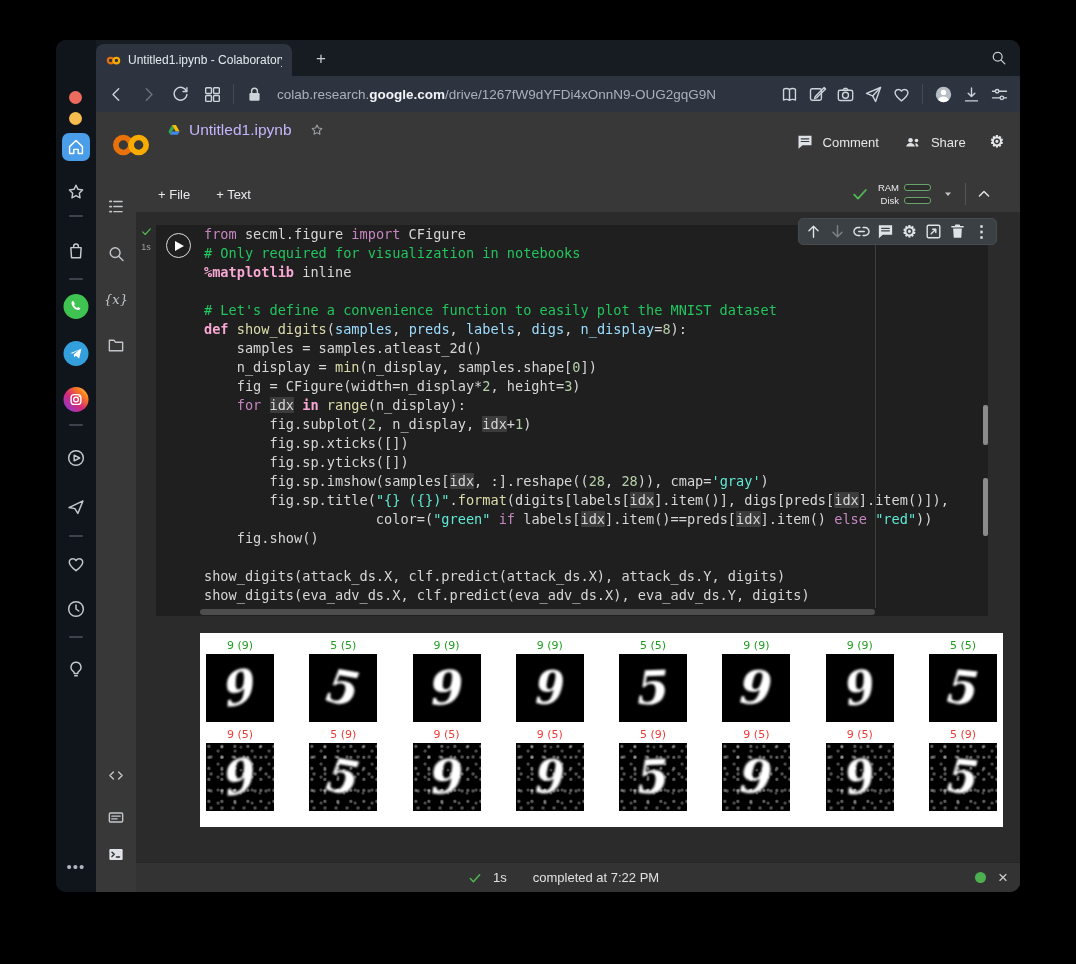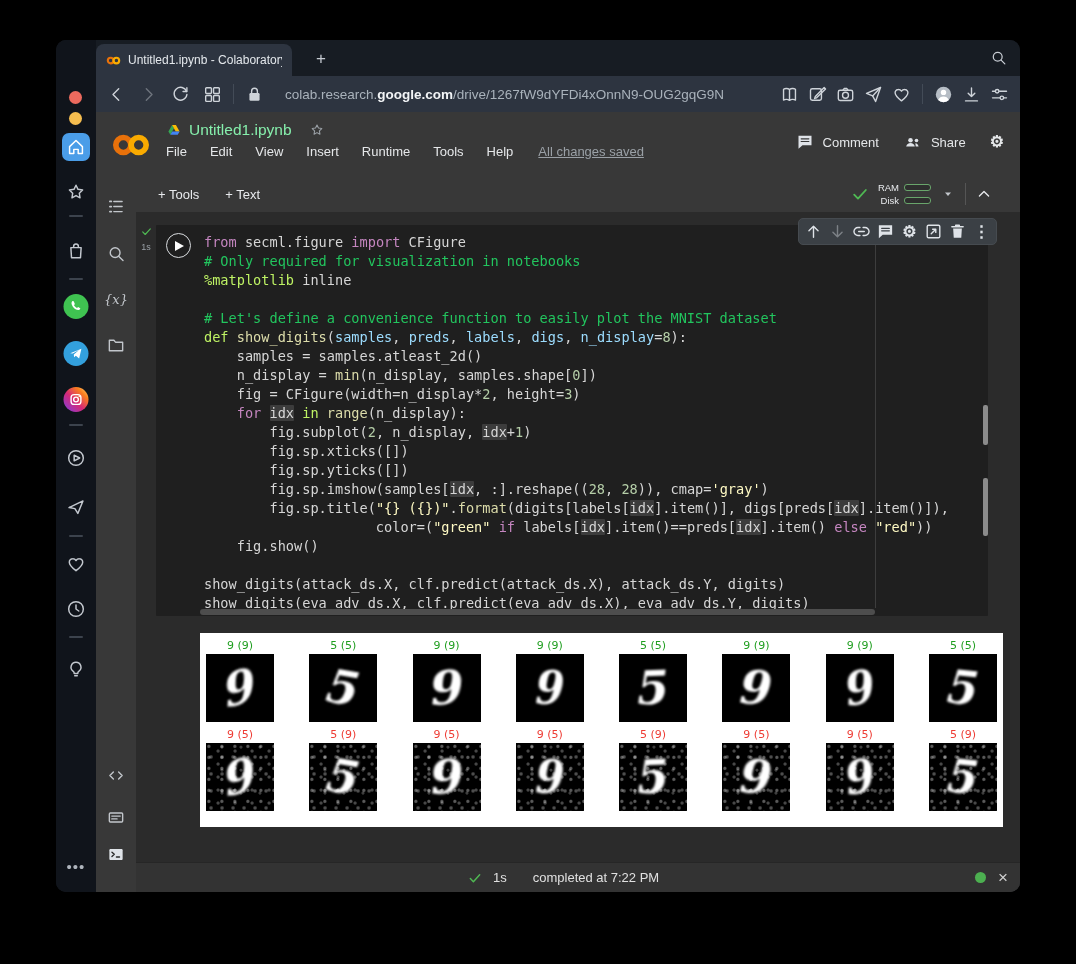--- a/index.html
+++ b/index.html
@@ -36,34 +36,34 @@
   .tab-title { font-size:12px; color:#e4e8ec; white-space:nowrap; overflow:hidden; }
   .newtab { position:absolute; left:210px; top:4px; width:30px; height:30px; color:#c6cbd2; font-size:17px;
             display:flex; align-items:center; justify-content:center; }
   .tab-search { position:absolute; right:12px; top:8px; width:19px; height:19px; color:#c6cbd2; }
 
   .urlbar { height:36px; background:#2d3440; display:flex; align-items:center; padding:0 10px; gap:4px; flex:none; }
   .urlbar .ico { width:21px; height:21px; color:#ced3d9; flex:none; display:flex; align-items:center; justify-content:center; }
   .ic-forward, .ic-move-down { opacity:.4; }
   .vsep { width:1px; height:20px; background:#434b57; margin:0 6px; flex:none; }
   .ic-lock { color:#c0c5cb; }
-  .url-text { flex:1; font-size:13.5px; color:#a9b2bb; white-space:nowrap; overflow:hidden; margin-left:16px; }
+  .url-text { flex:1; font-size:13.5px; color:#a9b2bb; white-space:nowrap; overflow:hidden; margin-left:8px; }
   .url-text b { color:#f2f4f6; font-weight:700; }
   .url-actions { display:flex; align-items:center; gap:7px; }
   .url-actions .ico { width:21px; height:21px; }
   .ic-send { color:#5ea7e8; }
 
   
   .colab { flex:1; display:flex; flex-direction:column; background:#383838; min-height:0; }
   .colab-header { height:64px; flex:none; display:flex; padding:0 16px 0 12px; }
   .colab-logo { width:46px; height:40px; margin-top:13px; flex:none; }
   .title-block { margin-left:12px; padding-top:9px; }
   .title-row { display:flex; align-items:center; gap:7px; }
   .title-row .ico { width:16px; height:16px; }
-  .nb-title { font-size:15.5px; color:#86efac; }
+  .nb-title { font-size:15.5px; color:#c4b5fd; }
   .ic-star-hdr { color:#9aa0a6; width:17px; height:17px; margin-left:10px; }
   .menu-row { display:flex; gap:23px; margin-top:5px; font-size:13px; color:#e5e7e9; align-items:center; }
   .menu-item { cursor:default; }
   .saved-note { color:#9aa0a6; text-decoration:underline; margin-left:2px; }
   .header-right { margin-left:auto; display:flex; align-items:center; gap:24px; padding-top:14px; height:46px; }
   .hr-item { display:flex; align-items:center; gap:8px; color:#e5e7e9; font-size:13px; }
   .hr-item .ico { width:20px; height:20px; color:#dfe3e8; }
   .gear-glyph { font-size:20px; line-height:1; }
   .txt-ic { font-size:16px; line-height:1; font-weight:bold; color:currentColor; }
   .ic-variables .txt-ic { font-size:13px; font-style:italic; font-family:"DejaVu Serif",serif; font-weight:normal; }
@@ -90,26 +90,26 @@
   
   .notebook { position:relative; flex:1; background:#2b2b2b; min-height:0; }
   .run-badge { position:absolute; left:1px; top:12px; width:18px; text-align:center; }
   .run-badge .ico { width:13px; height:13px; color:#4fb853; display:inline-flex; }
   .run-time { font-size:9px; color:#9aa0a6; margin-top:0px; }
 
   .cell-editor { position:absolute; left:20px; top:13px; width:832px; height:391px; background:#1f1f1f; border-radius:1px; }
   .play-btn { position:absolute; left:10px; top:8px; width:25px; height:25px; border-radius:50%;
               border:1.5px solid #d9dcdf; background:#1f1f1f; display:flex; align-items:center; justify-content:center; }
   .play-tri { width:0; height:0; border-left:9px solid #fff; border-top:5.5px solid transparent; border-bottom:5.5px solid transparent; margin-left:2px; }
-  .code { position:absolute; left:48px; top:8px; right:14px; font-family:"DejaVu Sans Mono","Liberation Mono",monospace;
+  .code { position:absolute; left:48px; top:0; right:14px; font-family:"DejaVu Sans Mono","Liberation Mono",monospace;
           font-size:13.6px; line-height:19px; white-space:pre; overflow:hidden; }
   .code-line { height:19px; }
-  .tok-w { color:#d6d6d6; } .tok-k { color:#c586c0; } .tok-b { color:#bef264; }
+  .tok-w { color:#d6d6d6; } .tok-k { color:#c586c0; } .tok-b { color:#f9a8d4;font-weight:bold; }
   .tok-f { color:#dcdcaa; } .tok-p { color:#9cdcfe; } .tok-n { color:#b5cea8; }
-  .tok-s { color:#fef9c3; } .tok-c { color:#22c55e; }
+  .tok-s { color:#5eead4; } .tok-c { color:#22c55e; }
   .tok-h { color:#d6d6d6; background:rgba(255,255,255,.13); border-radius:1px; }
   .ruler { position:absolute; left:719px; top:0; bottom:8px; width:1px; background:#3d3d3d; }
   .vbar { position:absolute; right:0; width:5px; background:#8b8b8b; border-radius:2px; }
   .vbar1 { top:180px; height:40px; } .vbar2 { top:253px; height:58px; }
   .hscroll { position:absolute; left:44px; bottom:1px; width:675px; height:6px; background:#4d4d4d; border-radius:3px; }
 
   .cell-toolbar { position:absolute; right:23px; top:6px; height:27px; background:#3b4045; border:1px solid #464b50;
                   border-radius:5px; display:flex; align-items:center; padding:0 4px; gap:3px; z-index:3; }
   .cell-toolbar .ico { width:21px; height:21px; color:#dfe3e8; display:flex; align-items:center; justify-content:center; }
 
@@ -360,30 +360,20 @@
                     <polygon points="6.5,19 9.3,14.2 20.4,14.2 17.6,19" fill="#4285f4" stroke="none"></polygon>
                   </svg>
                 </span>
               <span class="nb-title">Untitled1.ipynb</span>
               <span class="ico ic-star-hdr">
                   <svg viewBox="0 0 24 24" fill="none" stroke="currentColor" stroke-width="1.6" stroke-linecap="round" stroke-linejoin="round">
                     <path d="m12 4.6 2.2 4.5 5 .7-3.6 3.5.8 5-4.4-2.4-4.4 2.4.8-5-3.6-3.5 5-.7L12 4.6Z"></path>
                   </svg>
                 </span>
             </div>
-            <div class="menu-row" id="menu-row">
-                <span class="menu-item">File</span>
-                <span class="menu-item">Edit</span>
-                <span class="menu-item">View</span>
-                <span class="menu-item">Insert</span>
-                <span class="menu-item">Runtime</span>
-                <span class="menu-item">Tools</span>
-                <span class="menu-item">Help</span>
-                <span class="saved-note">All changes saved</span>
-              </div>
           </div>
           <div class="header-right">
             <span class="hr-item">
               <span class="ico">
                   <svg viewBox="0 0 24 24" fill="none" stroke="currentColor" stroke-width="1.6" stroke-linecap="round" stroke-linejoin="round">
                     <path d="M4.2 4.6h15.6V16H9l-4.8 4V4.6Z" fill="#dfe3e8" stroke="none"></path>
                     <path d="M7.4 8.2h9.2M7.4 11.4h9.2" stroke="#383838" stroke-width="1.4"></path>
                   </svg>
                 </span>
               <span>Comment</span>
@@ -436,21 +426,21 @@
                 </span><span class="ico ic-terminal abs" style="top: 668px;">
                   <svg viewBox="0 0 24 24" fill="none" stroke="currentColor" stroke-width="1.6" stroke-linecap="round" stroke-linejoin="round">
                     <rect x="4.4" y="5.8" width="15.2" height="12.4" rx="1.2" fill="#dfe3e8" stroke="none"></rect>
                     <path d="m7.4 9.4 2.6 2.4-2.6 2.4M12.5 14.8H16" stroke="#2b2b2b"></path>
                   </svg>
                 </span></span>
           </div>
 
           <div class="main">
             <div class="nb-toolbar">
-              <span class="add-btn">+ Tools</span>
+              <span class="add-btn">+ File</span>
               <span class="add-btn">+ Text</span>
               <span class="res-cluster">
                 <span class="ico ico-check">
                     <svg viewBox="0 0 24 24" fill="none" stroke="currentColor" stroke-width="1.6" stroke-linecap="round" stroke-linejoin="round">
                       <path d="m5 12.8 4.6 4.7L19 7.2" stroke-width="2.2"></path>
                     </svg>
                   </span>
                 <span class="res-table">
                   <span class="res-line">
                       <span class="res-label">RAM</span>

